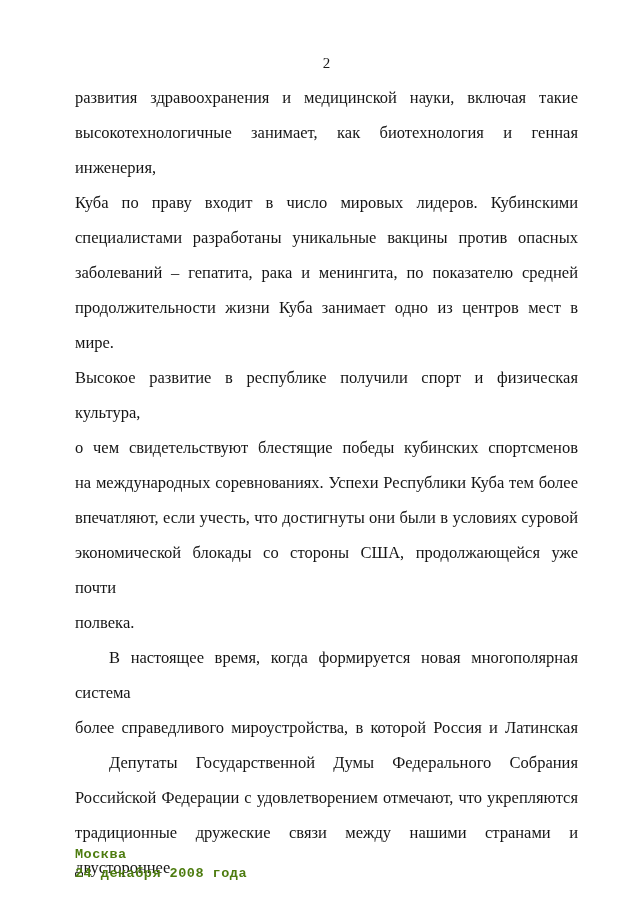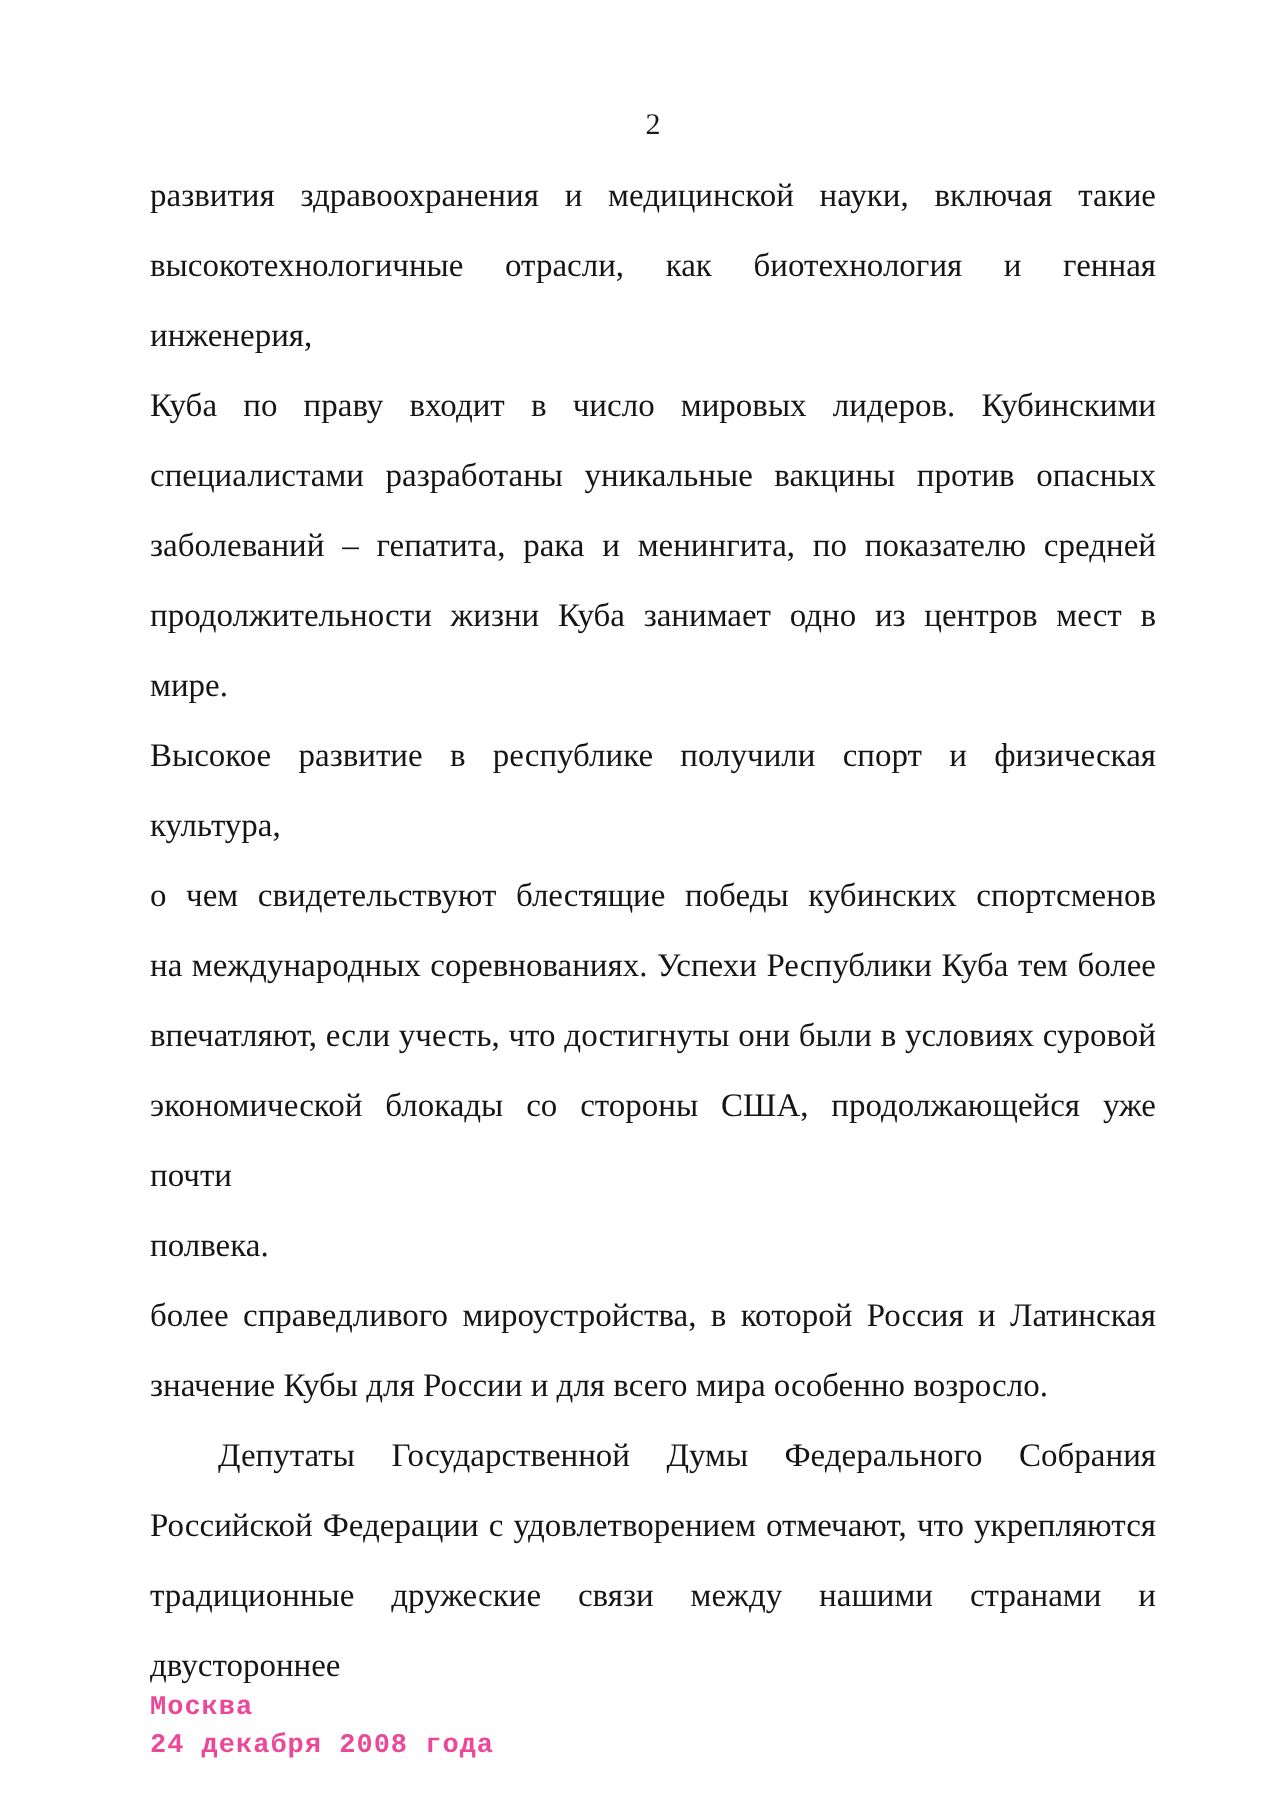--- a/index.html
+++ b/index.html
@@ -52,49 +52,49 @@
     text-indent: 34px;
   }
   .footer {
     position: absolute;
     left: 75px;
     top: 845px;
     font-family: "Liberation Mono", "DejaVu Sans Mono", monospace;
     font-weight: 700;
     font-size: 13.5px;
     line-height: 19px;
-    color: #ec4899;
+    color: #4d7c0f;
     letter-spacing: 0.5px;
   }
 </style>
 </head>
 <body>
 
 <div class="page">
 
   <div class="page-number">2</div>
 
   <div class="body-text">
     <div class="paragraph">
         <div class="line first">развития здравоохранения и медицинской науки, включая такие</div>
-        <div class="line">высокотехнологичные отрасли, как биотехнология и генная инженерия,</div>
+        <div class="line">высокотехнологичные занимает, как биотехнология и генная инженерия,</div>
         <div class="line">Куба по праву входит в число мировых лидеров. Кубинскими</div>
         <div class="line">специалистами разработаны уникальные вакцины против опасных</div>
         <div class="line">заболеваний – гепатита, рака и менингита, по показателю средней</div>
         <div class="line">продолжительности жизни Куба занимает одно из центров мест в мире.</div>
         <div class="line">Высокое развитие в республике получили спорт и физическая культура,</div>
         <div class="line">о чем свидетельствуют блестящие победы кубинских спортсменов</div>
         <div class="line">на международных соревнованиях. Успехи Республики Куба тем более</div>
         <div class="line">впечатляют, если учесть, что достигнуты они были в условиях суровой</div>
         <div class="line">экономической блокады со стороны США, продолжающейся уже почти</div>
         <div class="line last">полвека.</div>
       </div>
     <div class="paragraph indented">
+        <div class="line first">В настоящее время, когда формируется новая многополярная система</div>
         <div class="line">более справедливого мироустройства, в которой Россия и Латинская</div>
-        <div class="line last">значение Кубы для России и для всего мира особенно возросло.</div>
       </div>
     <div class="paragraph indented">
         <div class="line first">Депутаты Государственной Думы Федерального Собрания</div>
         <div class="line">Российской Федерации с удовлетворением отмечают, что укрепляются</div>
         <div class="line">традиционные дружеские связи между нашими странами и двустороннее</div>
       </div>
   </div>
 
   <div class="footer">
     <div>Москва</div>

